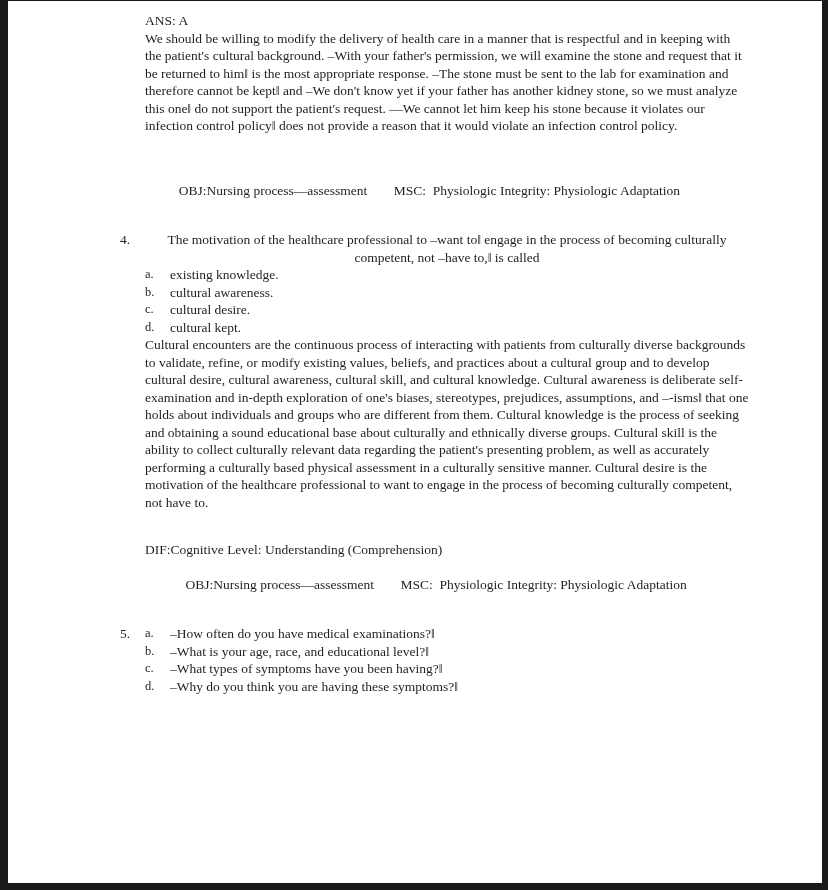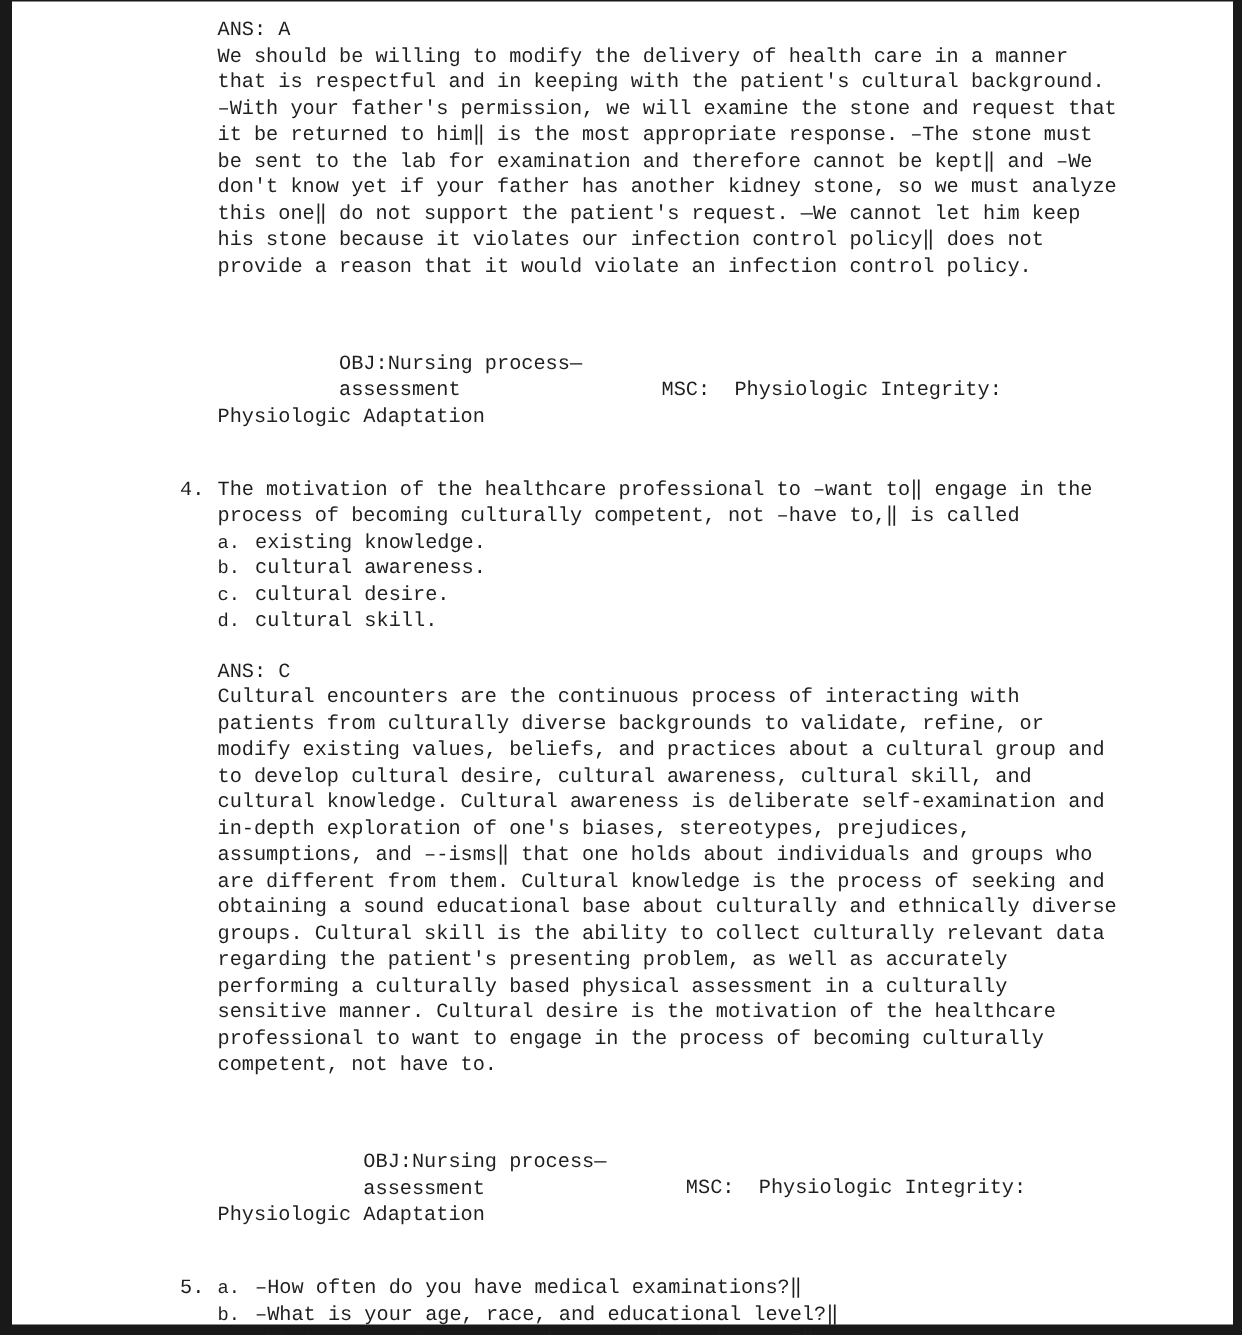--- a/index.html
+++ b/index.html
@@ -6,21 +6,21 @@
     margin: 0;
     padding: 0;
     background: #101010;
   }
   .viewport {
     position: relative;
     width: 828px;
     height: 890px;
     background: #ffffff;
     overflow: hidden;
-    font-family: Liberation Mono, monospace;
+    font-family: Liberation Serif, serif;
     font-size: 13.5px;
     line-height: 17.5px;
     color: #1f1f1f;
   }
   .frame { position: absolute; background: #191919; }
   .frame-left   { left: 0; top: 0; width: 8px; height: 890px; }
   .frame-right  { right: 0; top: 0; width: 6px; height: 890px; }
   .frame-bottom { left: 0; bottom: 0; width: 828px; height: 7px; }
   .frame-top    { left: 0; top: 0; width: 828px; height: 1px; }
 
@@ -34,21 +34,21 @@
   .ans-line { white-space: pre-wrap; }
   .rationale { margin: 0; max-width: 604px; white-space: normal; }
   .meta { margin-top: 30px; }
   .meta-line { white-space: pre-wrap; }
   .obj-cell { display: inline-block; width: 215px; white-space: pre-wrap; }
   .msc-cell { white-space: pre-wrap; }
 
   .question { margin-top: 14px; display: flex; }
   .q-num { display: inline-block; width: 25px; flex: 0 0 25px; }
   .q-body { flex: 1 1 auto; max-width: 604px; }
-  .stem { margin: 0; }
+  .stem { margin: 0; text-align: center; }
   .option { display: flex; }
   .opt-letter { display: inline-block; width: 25px; flex: 0 0 25px; font-size: 12.5px; }
   .opt-text { flex: 1 1 auto; }
   .q-ans { margin-top: 16px; }
 </style>
 </head>
 <body>
 
 <div class="viewport">
   <div class="frame frame-left"></div>
@@ -80,26 +80,26 @@
           <div class="option">
             <span class="opt-letter">b.</span>
               <span class="opt-text">cultural awareness.</span>
           </div>
           <div class="option">
             <span class="opt-letter">c.</span>
               <span class="opt-text">cultural desire.</span>
           </div>
           <div class="option">
             <span class="opt-letter">d.</span>
-              <span class="opt-text">cultural skill.</span>
+              <span class="opt-text">cultural kept.</span>
           </div>
         </div>
-        <div class="ans-line q-ans">ANS: C</div>
         <p class="rationale">Cultural encounters are the continuous process of interacting with patients from culturally diverse backgrounds to validate, refine, or modify existing values, beliefs, and practices about a cultural group and to develop cultural desire, cultural awareness, cultural skill, and cultural knowledge. Cultural awareness is deliberate self-examination and in-depth exploration of one's biases, stereotypes, prejudices, assumptions, and –-isms‖ that one holds about individuals and groups who are different from them. Cultural knowledge is the process of seeking and obtaining a sound educational base about culturally and ethnically diverse groups. Cultural skill is the ability to collect culturally relevant data regarding the patient's presenting problem, as well as accurately performing a culturally based physical assessment in a culturally sensitive manner. Cultural desire is the motivation of the healthcare professional to want to engage in the process of becoming culturally competent, not have to.</p>
         <div class="meta">
+          <div class="meta-line">DIF:Cognitive Level: Understanding (Comprehension)</div>
           <div class="meta-line">
             <span class="obj-cell">OBJ:Nursing process—assessment</span><span class="msc-cell">MSC:  Physiologic Integrity: Physiologic Adaptation</span>
           </div>
         </div>
       </div>
     </section>
 
     <section class="question">
       <span class="q-num">5.</span>
       <div class="q-body">

